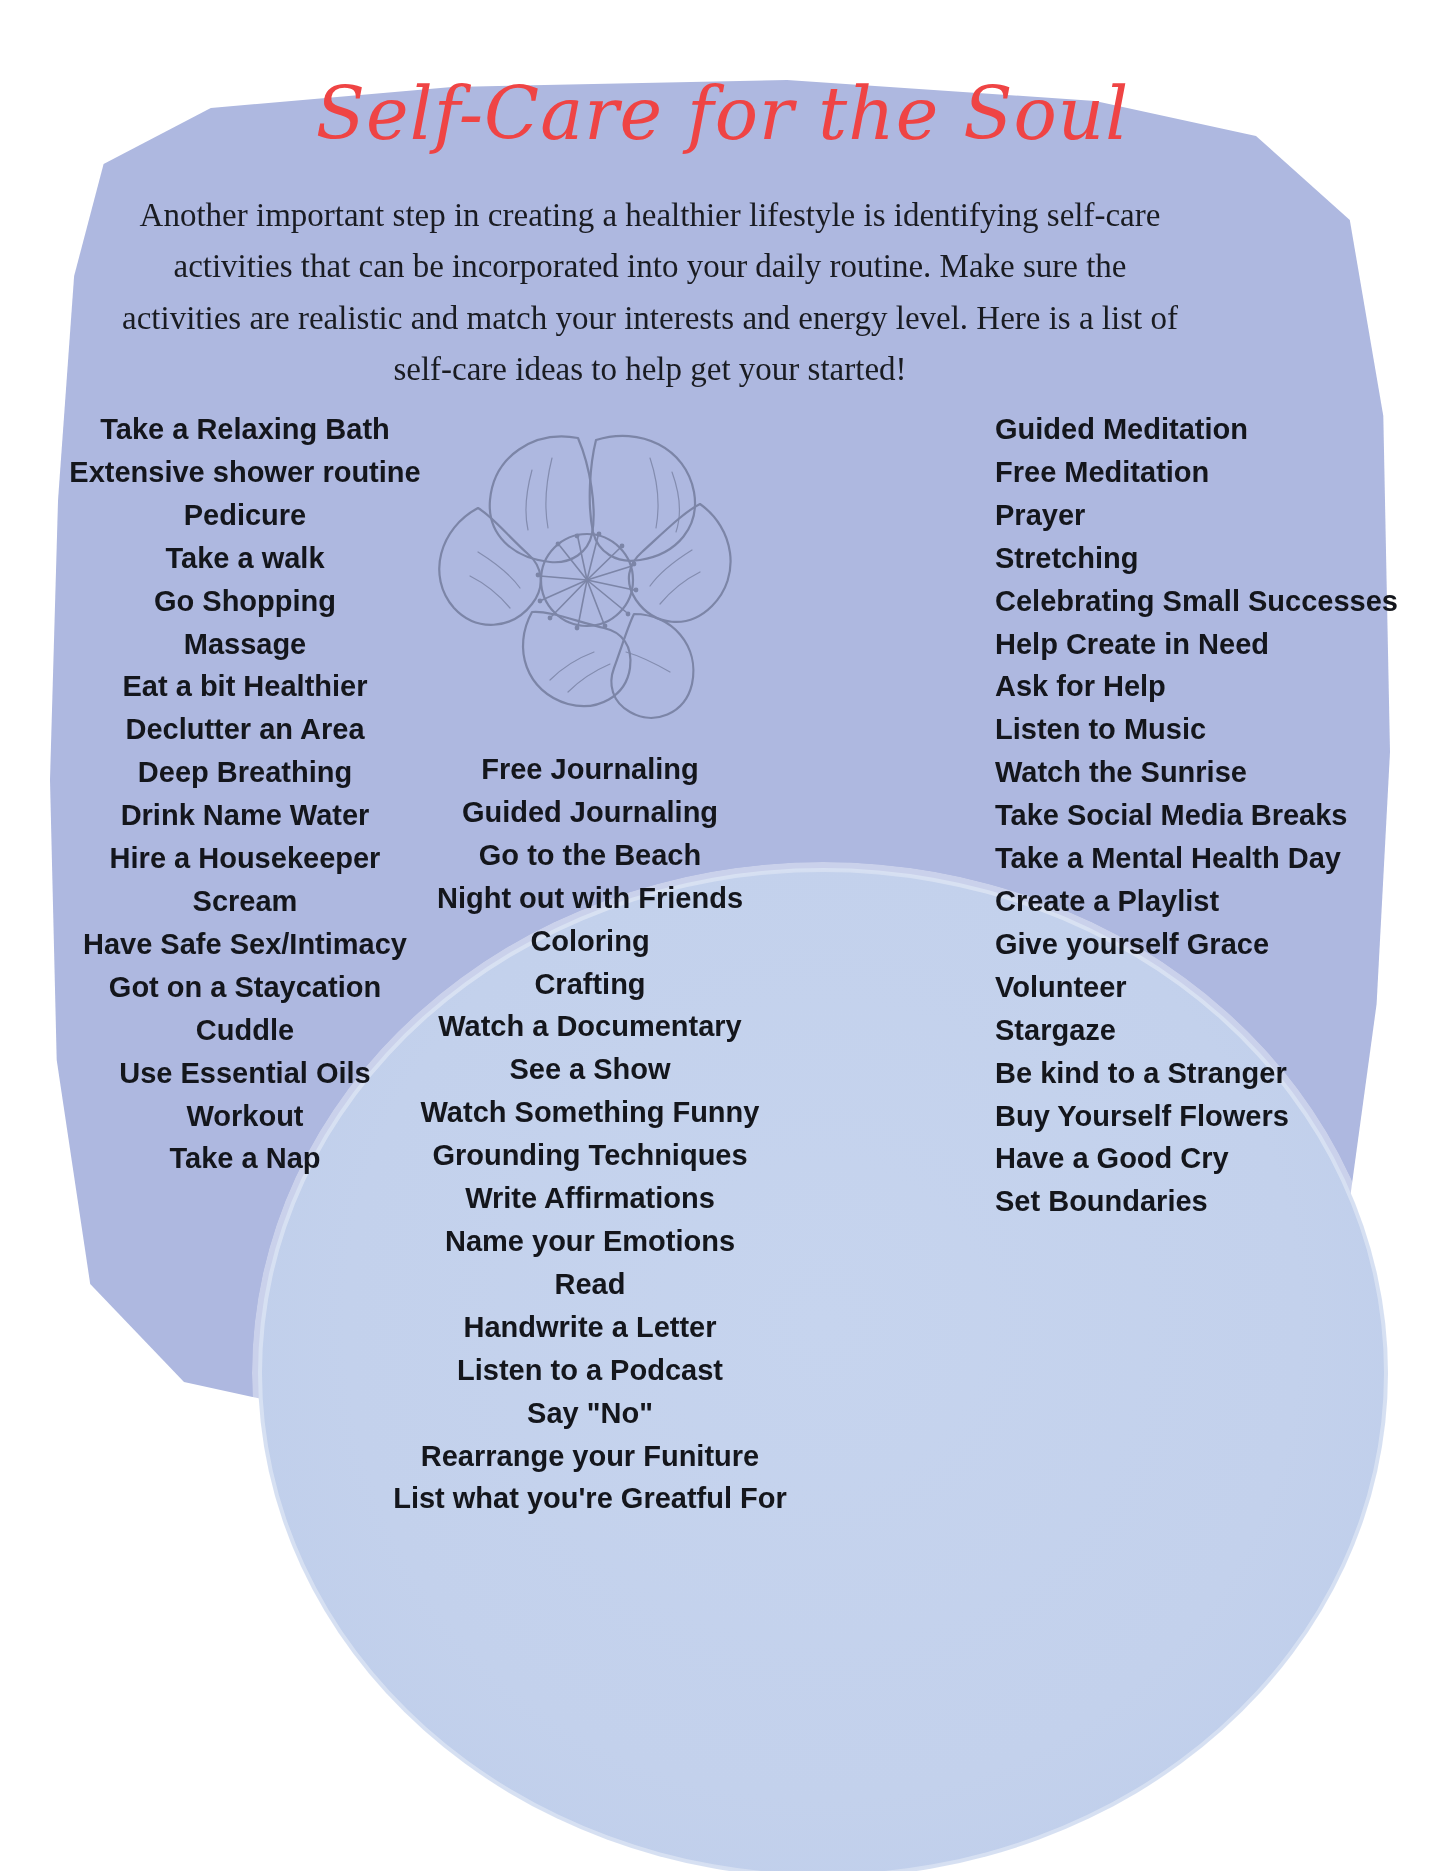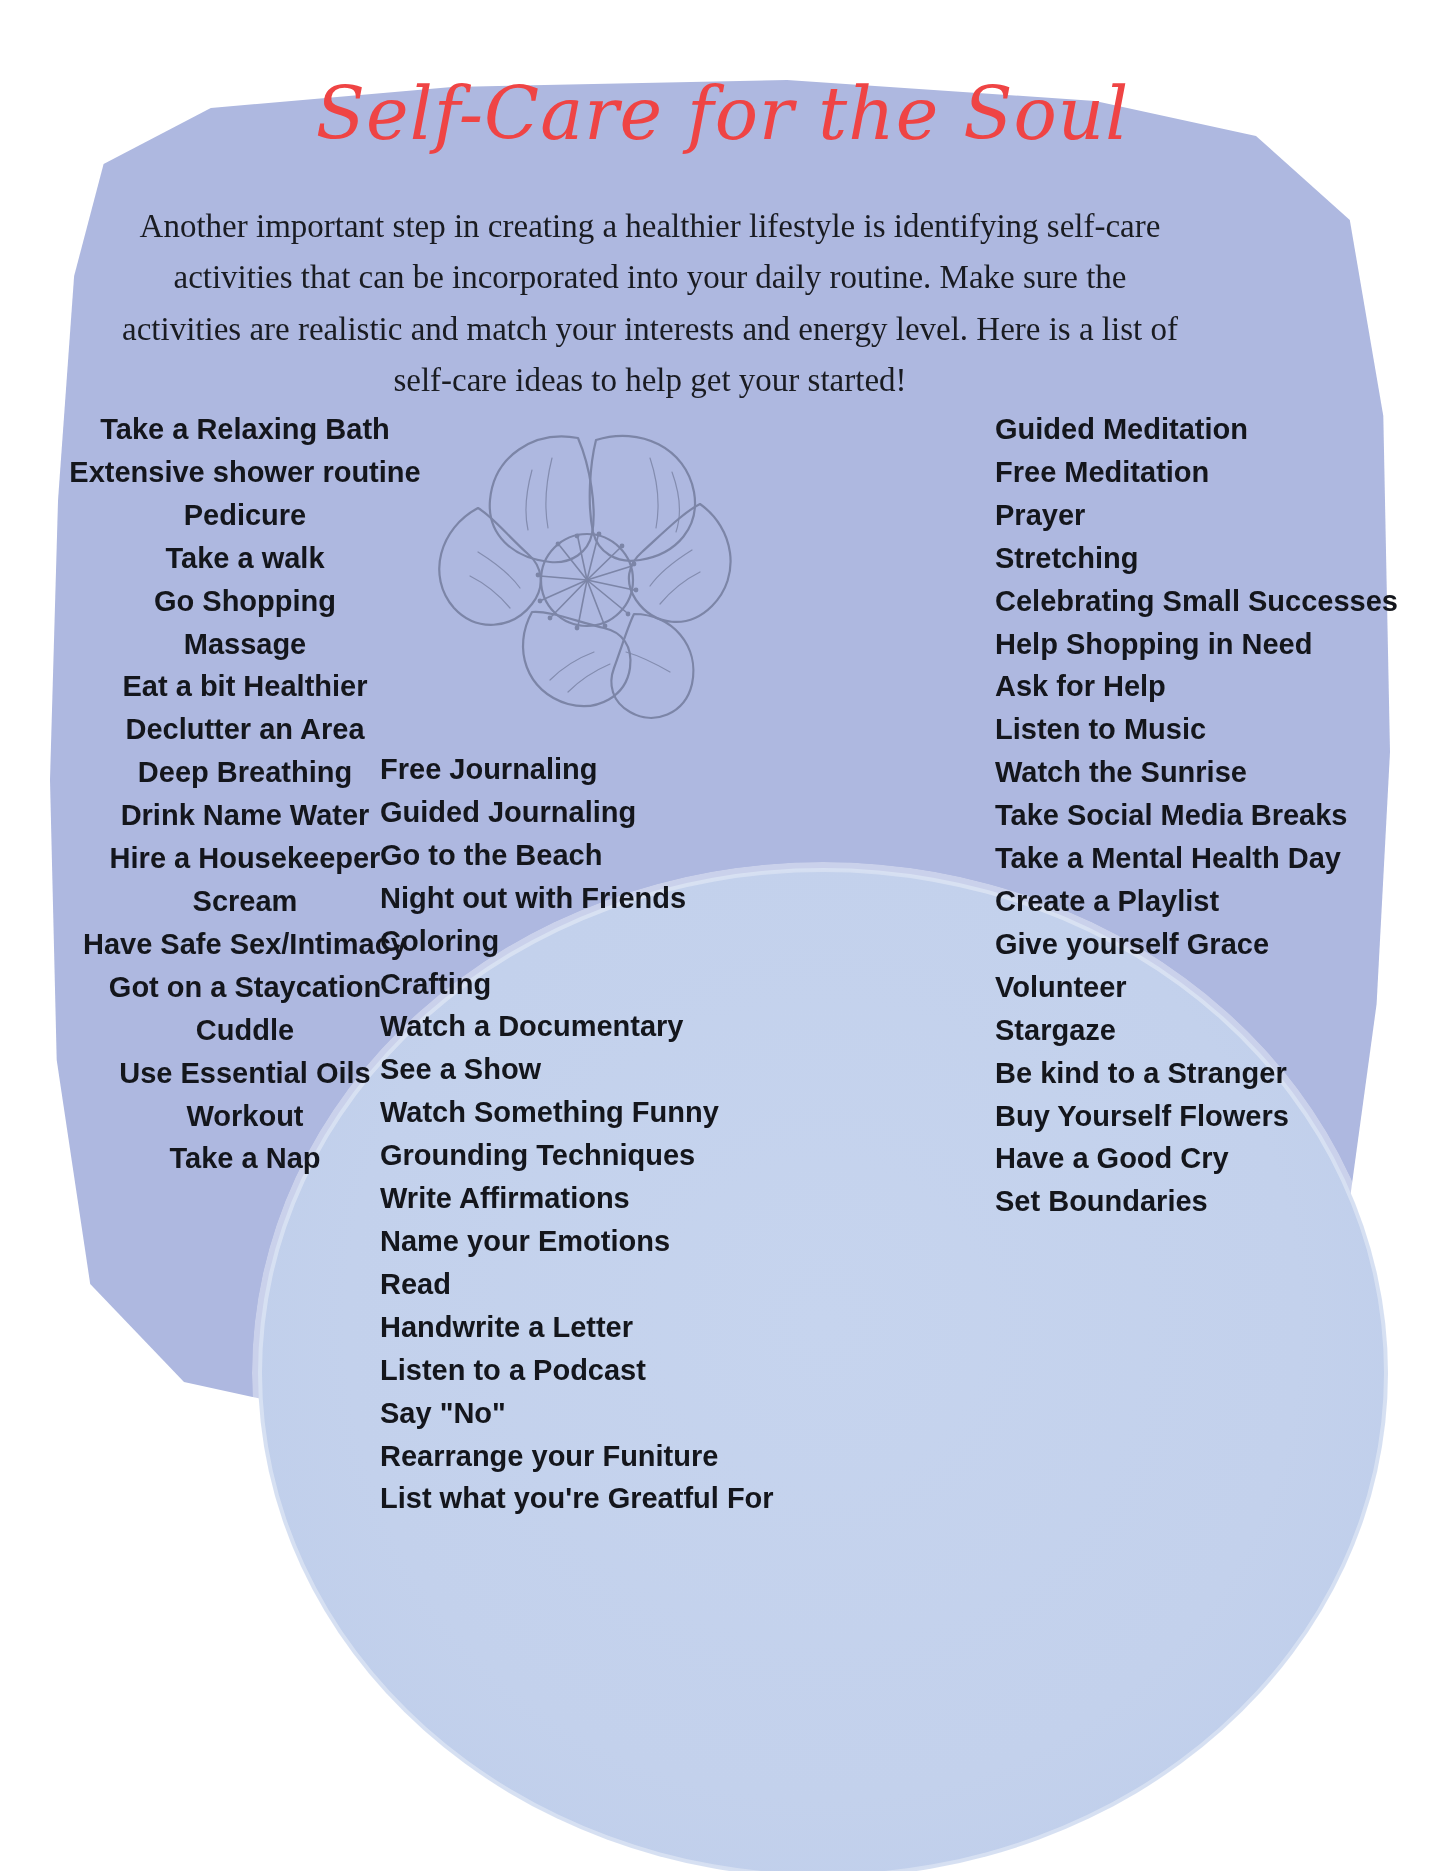--- a/index.html
+++ b/index.html
@@ -92,21 +92,20 @@
   .intro {
     position: absolute;
     top: 190px;
     left: 120px;
     width: 1060px;
     text-align: center;
     font-family: "Liberation Serif", serif;
     font-size: 33px;
     line-height: 1.56;
     color: #1a1c22;
-    margin-top: 11px;
   }
 
   .columns {
     position: absolute;
     top: 408px;
     left: 0;
     width: 100%;
     height: 1420px;
   }
   .col {
@@ -120,20 +119,21 @@
   .col-left {
     left: 40px;
     top: 0;
     width: 410px;
     text-align: center;
   }
   .col-mid {
     left: 380px;
     top: 340px;
     width: 420px;
+    text-align: center;
   }
   .col-right {
     right: 30px;
     top: 0;
     width: 420px;
     text-align: left;
   }
   .col .item {
     white-space: nowrap;
   }
@@ -248,21 +248,21 @@
       <div class="item">Rearrange your Funiture</div>
       <div class="item">List what you're Greatful For</div>
     </div>
 
     <div class="col col-right">
       <div class="item">Guided Meditation</div>
       <div class="item">Free Meditation</div>
       <div class="item">Prayer</div>
       <div class="item">Stretching</div>
       <div class="item">Celebrating Small Successes</div>
-      <div class="item">Help Shopping in Need</div>
+      <div class="item">Help Create in Need</div>
       <div class="item">Ask for Help</div>
       <div class="item">Listen to Music</div>
       <div class="item">Watch the Sunrise</div>
       <div class="item">Take Social Media Breaks</div>
       <div class="item">Take a Mental Health Day</div>
       <div class="item">Create a Playlist</div>
       <div class="item">Give yourself Grace</div>
       <div class="item">Volunteer</div>
       <div class="item">Stargaze</div>
       <div class="item">Be kind to a Stranger</div>

